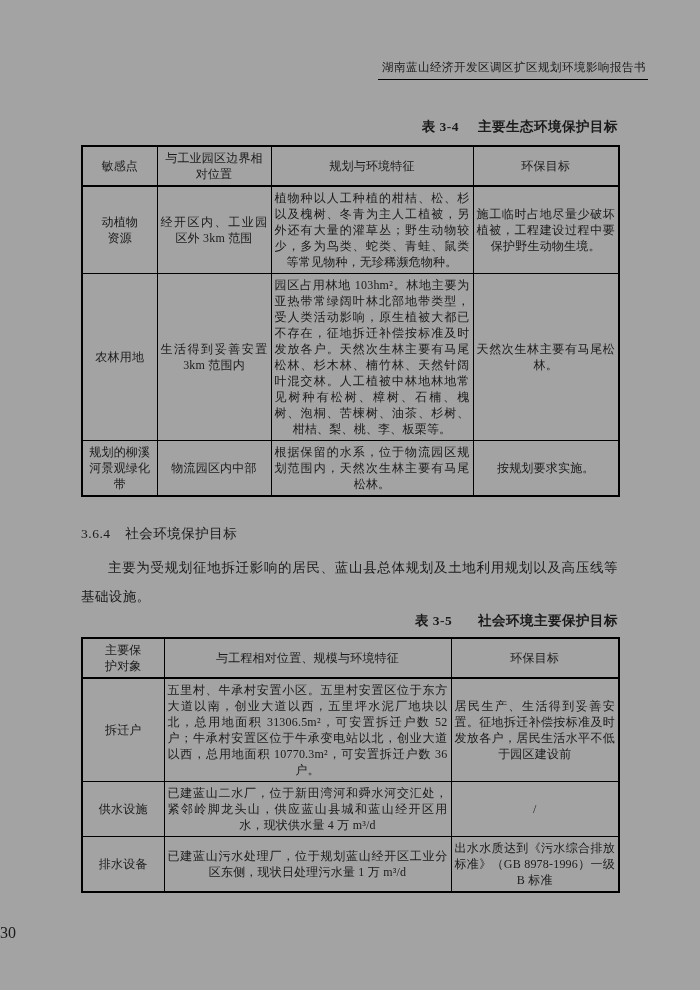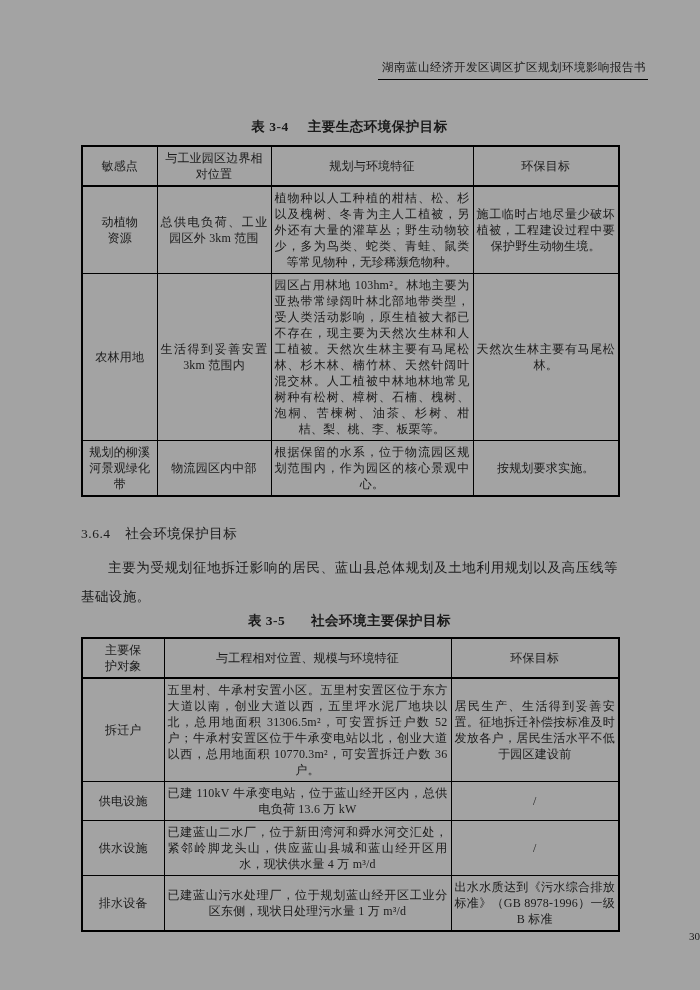--- a/index.html
+++ b/index.html
@@ -18,21 +18,21 @@
     position: absolute;
     top: 60px;
     right: 52px;
     font-size: 11.5px;
     letter-spacing: 0.5px;
     border-bottom: 1px solid #000;
     padding: 0 2px 4px 4px;
   }
   .content { padding: 118px 82px 0 81px; }
   .table-caption {
-    text-align: center;
+    text-align: right;
     font-weight: bold;
     font-size: 13.5px;
     letter-spacing: 0.5px;
   }
   .table-caption .cap-label { margin-right: 1.4em; }
   .caption-34 { margin-top: 0; }
   table {
     width: 537px;
     border-collapse: collapse;
     table-layout: fixed;
@@ -74,22 +74,22 @@
     text-indent: 2em;
     letter-spacing: 0.4px;
   }
   .caption-35 { margin-top: 1px; }
   .table-caption .cap-gap-wide { margin-right: 1.9em; }
   .page-number {
     position: absolute;
     bottom: 48px;
     left: 0;
     width: 100%;
-    text-align: right;
-    font-size: 11px;
+    text-align: left;
+    font-size: 16px;
   }
 </style>
 </head>
 <body>
 
 <div class="page">
 
   <div class="doc-header">湖南蓝山经济开发区调区扩区规划环境影响报告书</div>
 
   <div class="content">
@@ -110,36 +110,36 @@
           <th class="cell-c">敏感点</th>
           <th class="cell-c">与工业园区边界相对位置</th>
           <th class="cell-c">规划与环境特征</th>
           <th class="cell-c">环保目标</th>
         </tr>
       </thead>
       <tbody>
         <tr>
           <td class="cell-c pre">动植物
 资源</td>
-          <td class="cell-j">总供电负荷、工业园区外 3km 范围</td>
+          <td class="cell-j">经开区内、工业园区外 3km 范围</td>
           <td class="cell-j">植物种以人工种植的柑桔、松、杉以及槐树、冬青为主人工植被，另外还有大量的灌草丛；野生动物较少，多为鸟类、蛇类、青蛙、鼠类等常见物种，无珍稀濒危物种。</td>
           <td class="cell-j">施工临时占地尽量少破坏植被，工程建设过程中要保护野生动物生境。</td>
         </tr>
         <tr>
           <td class="cell-c">农林用地</td>
           <td class="cell-j">生活得到妥善安置 3km 范围内</td>
-          <td class="cell-j">园区占用林地 103hm²。林地主要为亚热带常绿阔叶林北部地带类型，受人类活动影响，原生植被大都已不存在，现主要为天然次生林和人工植被。天然次生林主要有马尾松林、杉木林、楠竹林、天然针阔叶混交林。人工植被中林地林地常见树种有松树、樟树、石楠、槐树、泡桐、苦楝树、油茶、杉树、柑桔、梨、桃、李、板栗等。</td>
+          <td class="cell-j">园区占用林地 103hm²。林地主要为亚热带常绿阔叶林北部地带类型，受人类活动影响，原生植被大都已不存在，征地拆迁补偿按标准及时发放各户。天然次生林主要有马尾松林、杉木林、楠竹林、天然针阔叶混交林。人工植被中林地林地常见树种有松树、樟树、石楠、槐树、泡桐、苦楝树、油茶、杉树、柑桔、梨、桃、李、板栗等。</td>
           <td class="cell-j">天然次生林主要有马尾松林。</td>
         </tr>
         <tr>
           <td class="cell-c pre">规划的柳溪
 河景观绿化
 带</td>
           <td class="cell-c">物流园区内中部</td>
-          <td class="cell-j">根据保留的水系，位于物流园区规划范围内，作为园区的核心景观中心。</td>
+          <td class="cell-j">根据保留的水系，位于物流园区规划范围内，天然次生林主要有马尾松林。</td>
           <td class="cell-c">按规划要求实施。</td>
         </tr>
       </tbody>
     </table>
 
 
     <div class="section-heading">
       <span class="sec-num">3.6.4</span><span>社会环境保护目标</span>
     </div>
 
@@ -163,25 +163,20 @@
           <th class="cell-c">环保目标</th>
         </tr>
       </thead>
       <tbody>
         <tr>
           <td class="cell-c">拆迁户</td>
           <td class="cell-j">五里村、牛承村安置小区。五里村安置区位于东方大道以南，创业大道以西，五里坪水泥厂地块以北，总用地面积 31306.5m²，可安置拆迁户数 52 户；牛承村安置区位于牛承变电站以北，创业大道以西，总用地面积 10770.3m²，可安置拆迁户数 36 户。</td>
           <td class="cell-j">居民生产、生活得到妥善安置。征地拆迁补偿按标准及时发放各户，居民生活水平不低于园区建设前</td>
         </tr>
         <tr>
-          <td class="cell-c">供电设施</td>
-          <td class="cell-j">已建 110kV 牛承变电站，位于蓝山经开区内，总供电负荷 13.6 万 kW</td>
-          <td class="cell-c">/</td>
-        </tr>
-        <tr>
           <td class="cell-c">供水设施</td>
           <td class="cell-j">已建蓝山二水厂，位于新田湾河和舜水河交汇处，紧邻岭脚龙头山，供应蓝山县城和蓝山经开区用水，现状供水量 4 万 m³/d</td>
           <td class="cell-c">/</td>
         </tr>
         <tr>
           <td class="cell-c">排水设备</td>
           <td class="cell-j">已建蓝山污水处理厂，位于规划蓝山经开区工业分区东侧，现状日处理污水量 1 万 m³/d</td>
           <td class="cell-j">出水水质达到《污水综合排放标准》（GB 8978-1996）一级 B 标准</td>
         </tr>
       </tbody>

